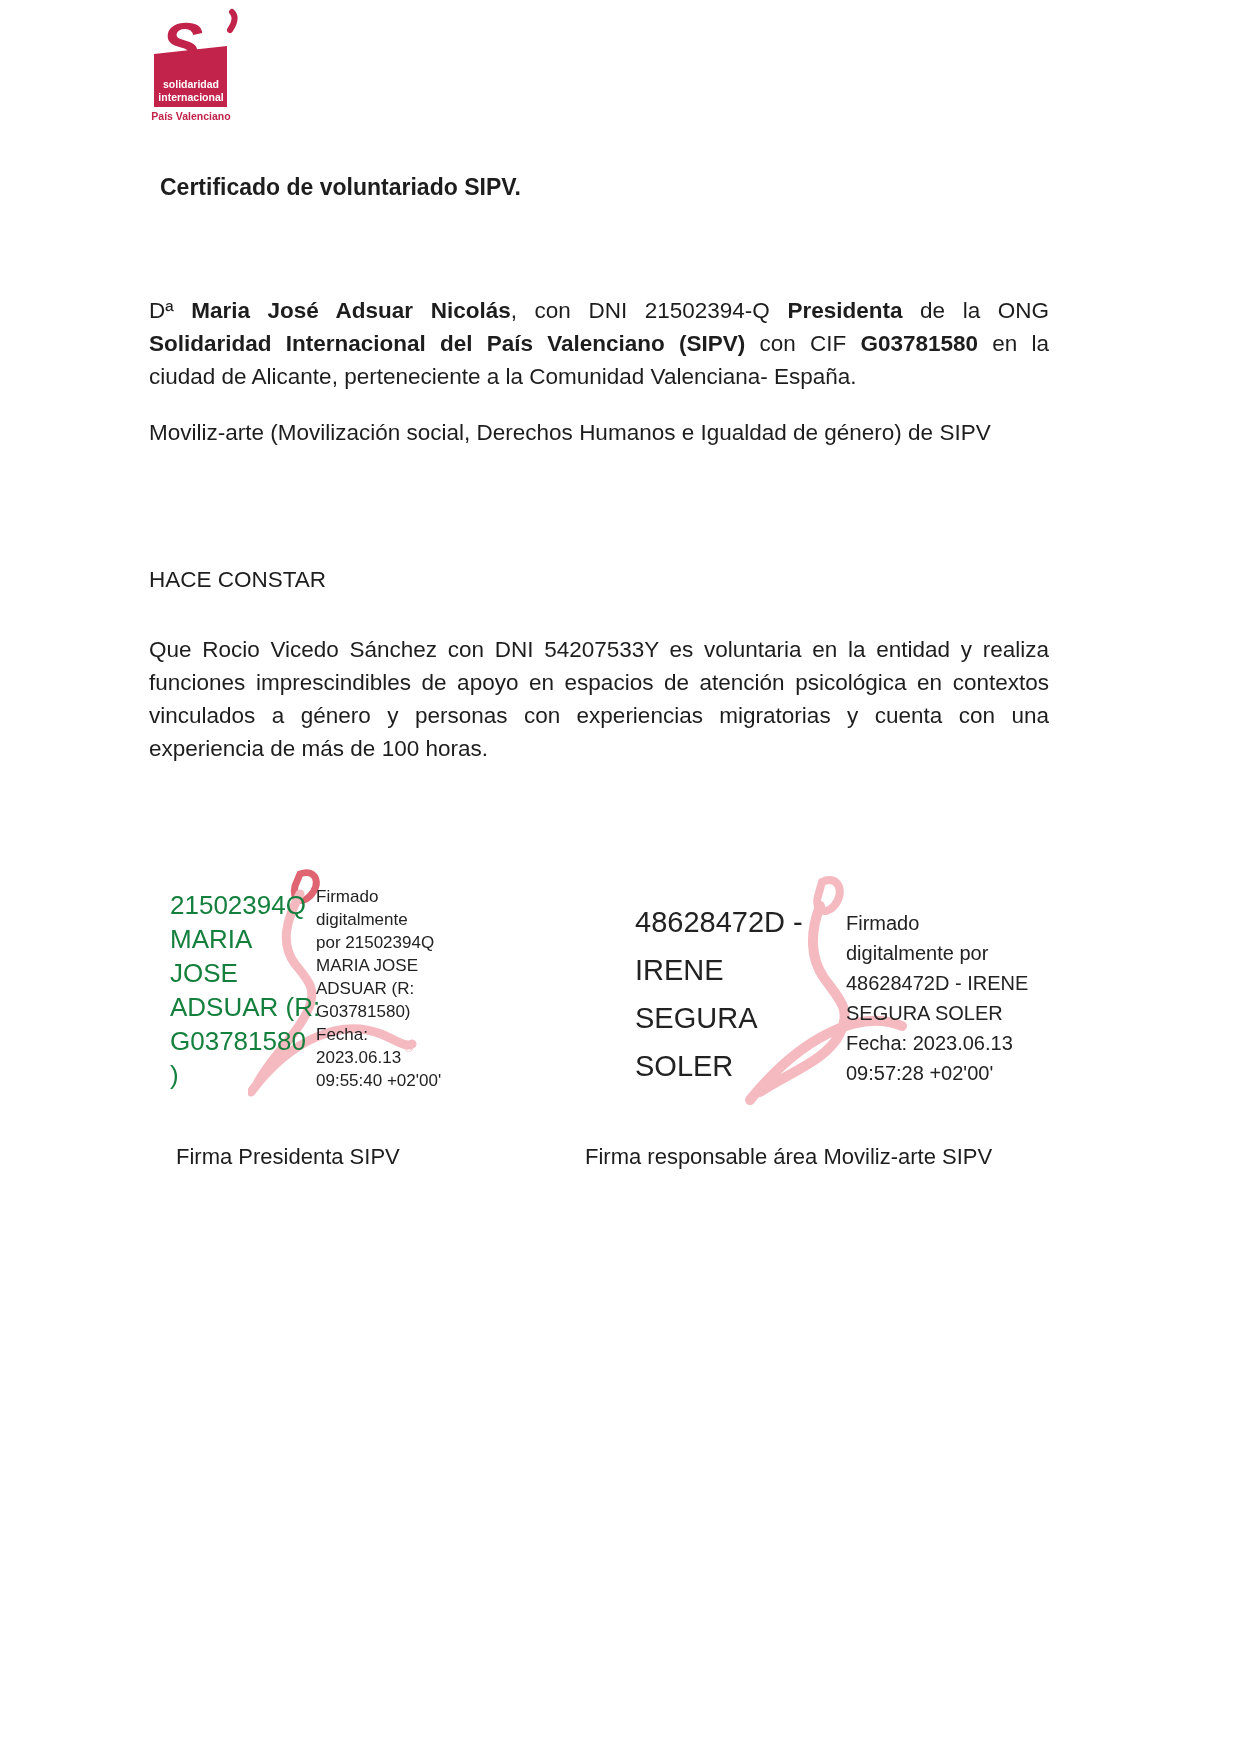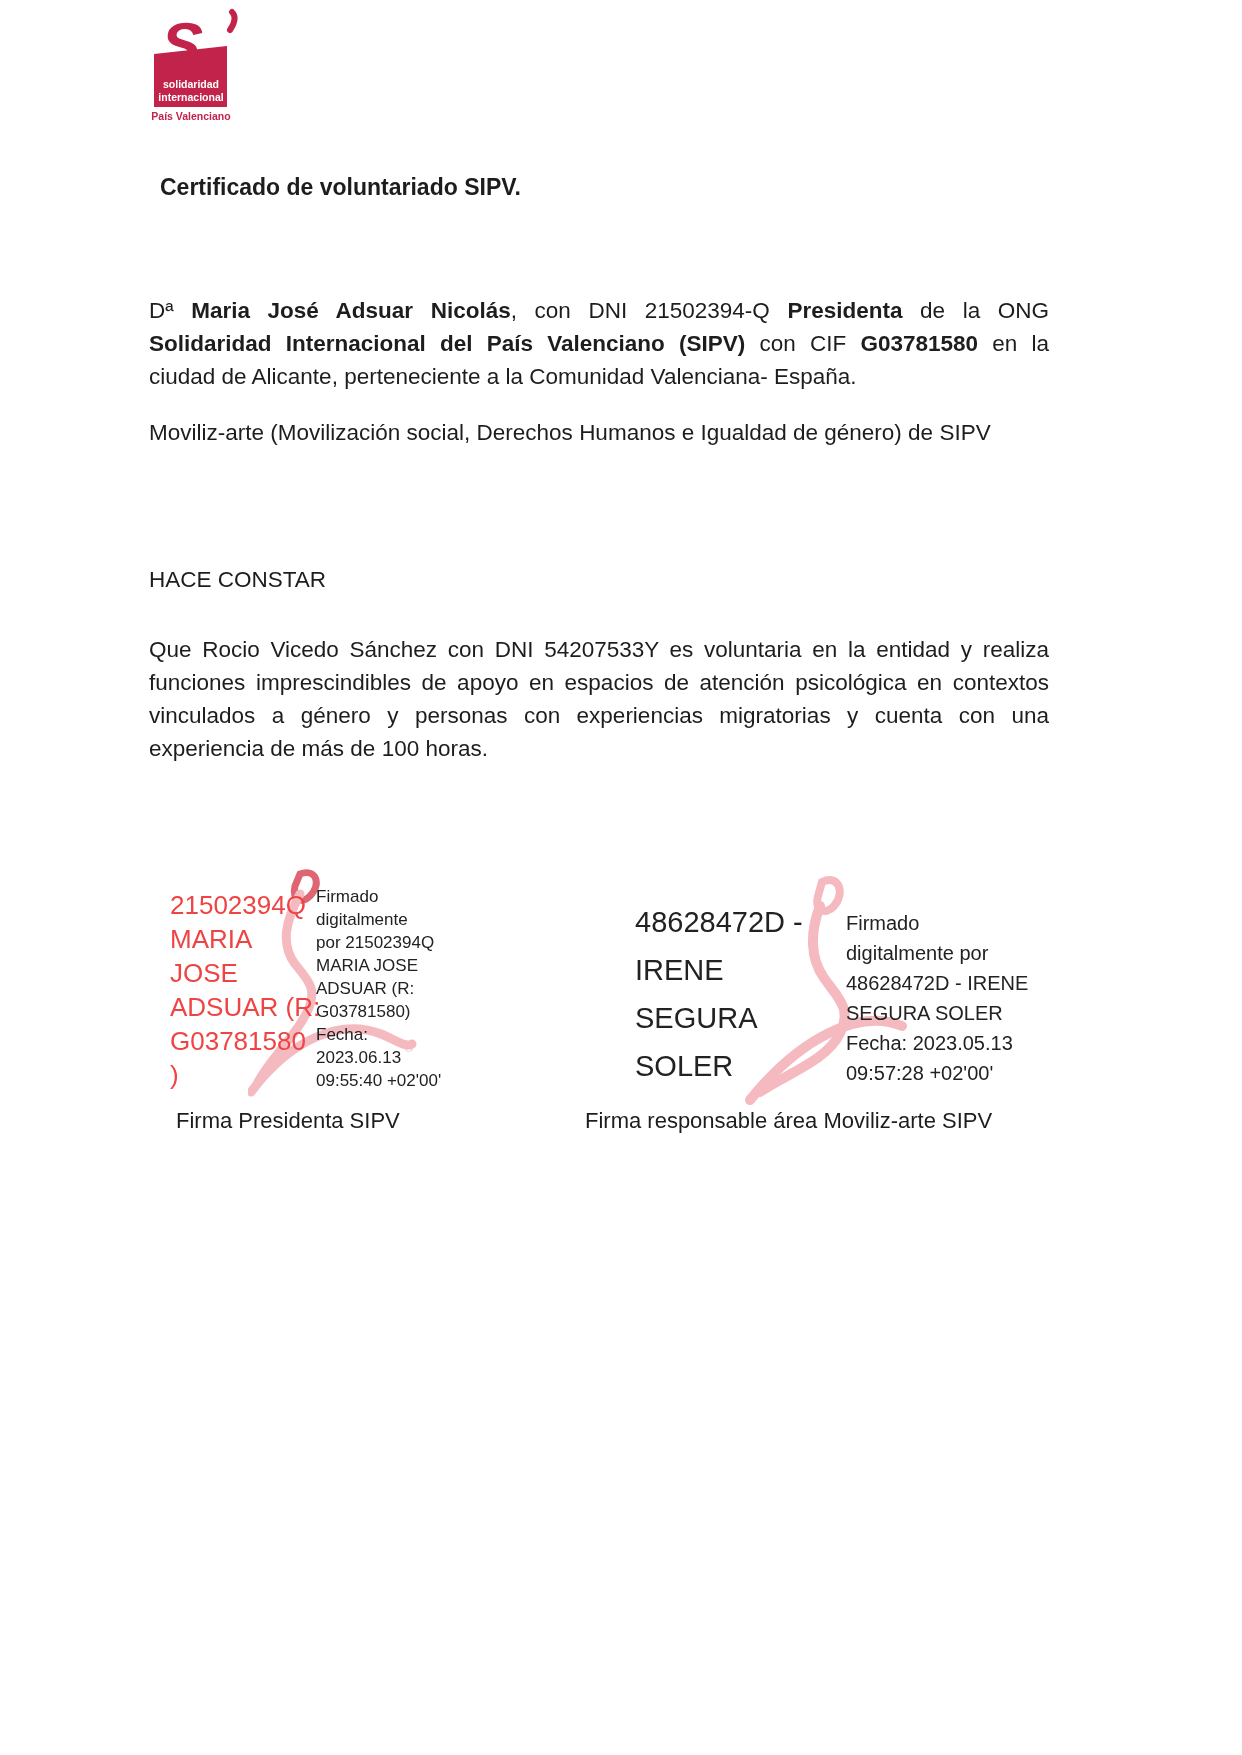--- a/index.html
+++ b/index.html
@@ -22,40 +22,40 @@
   .par .just{text-align:justify;text-align-last:justify;}
   .title{
     left:160px;width:900px;top:171px;
     font-size:23px;line-height:33px;
     font-weight:bold;text-align:left;
   }
   .heading{font-weight:normal;}
   
   .sig-name-left{
     left:170px;top:888px;width:160px;
-    font-size:26px;line-height:34px;color:#ef4444;
+    font-size:26px;line-height:34px;color:#15803d;
     z-index:2;
   }
   .sig-detail-left{
     left:316px;top:885px;width:130px;
     font-size:17px;line-height:23px;color:#222;
     z-index:2;
   }
   .sig-name-right{
     left:635px;top:898px;width:230px;
     font-size:29px;line-height:48px;color:#222;
     z-index:2;
   }
   .sig-detail-right{
     left:846px;top:908px;width:220px;
     font-size:20px;line-height:30px;color:#222;
     z-index:2;
   }
   .caption{
-    top:1106px;
+    top:1142px;
     font-size:22px;line-height:30px;color:#1d1d1d;
     z-index:2;
   }
   .caption-left{left:176px;}
   .caption-right{left:585px;}
   .ribbon{z-index:1;}
   .logo{left:150px;top:8px;z-index:1;}
 </style>
 </head>
 <body>
@@ -131,18 +131,18 @@
       <div>48628472D -</div>
       <div>IRENE</div>
       <div>SEGURA</div>
       <div>SOLER</div>
     </div>
   <div class="abs sig-detail-right">
       <div>Firmado</div>
       <div>digitalmente por</div>
       <div>48628472D - IRENE</div>
       <div>SEGURA SOLER</div>
-      <div>Fecha: 2023.05.13</div>
+      <div>Fecha: 2023.06.13</div>
       <div>09:57:28 +02'00'</div>
     </div>
   <div class="abs caption caption-right">Firma responsable área Moviliz-arte SIPV</div>
 
 </div>
 
 </body></html>

